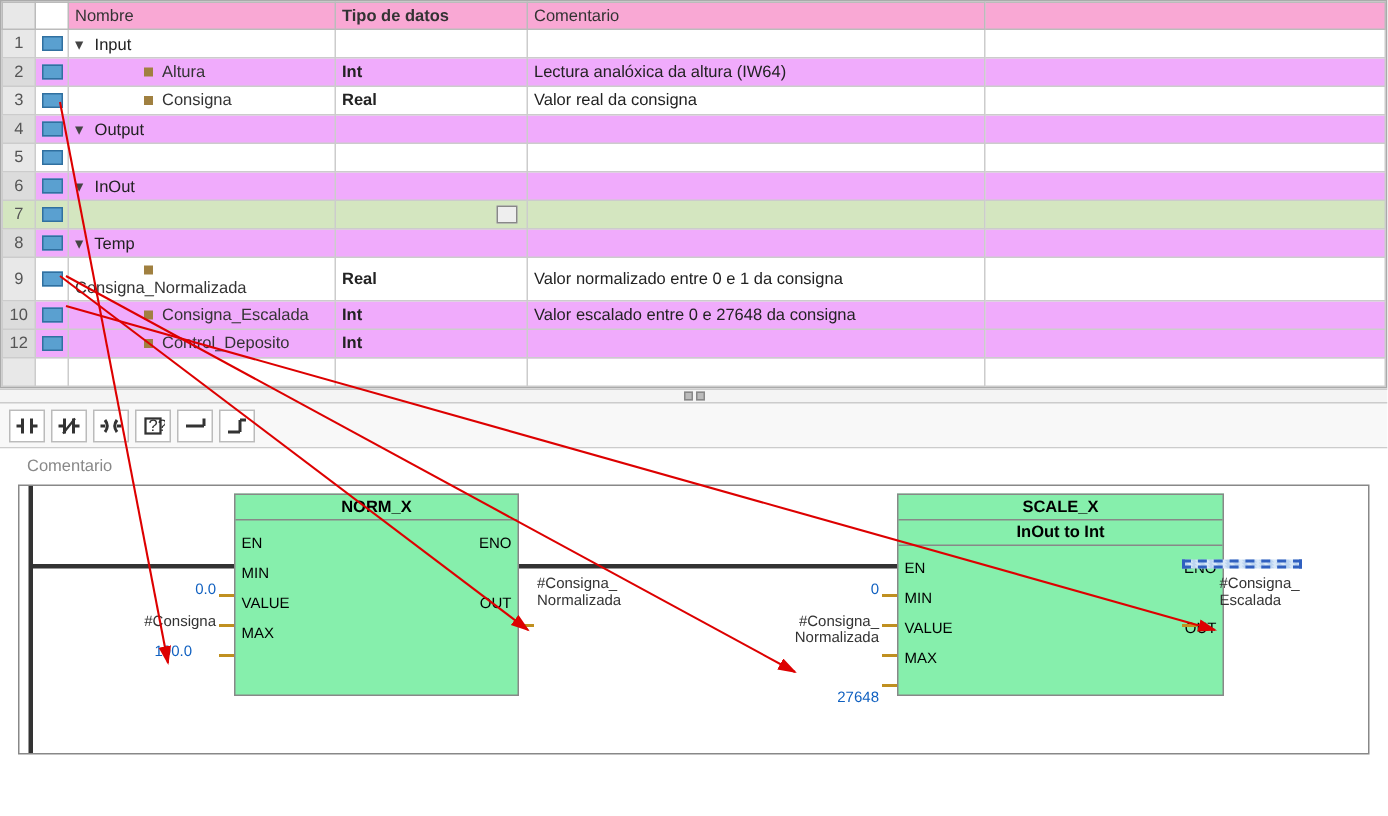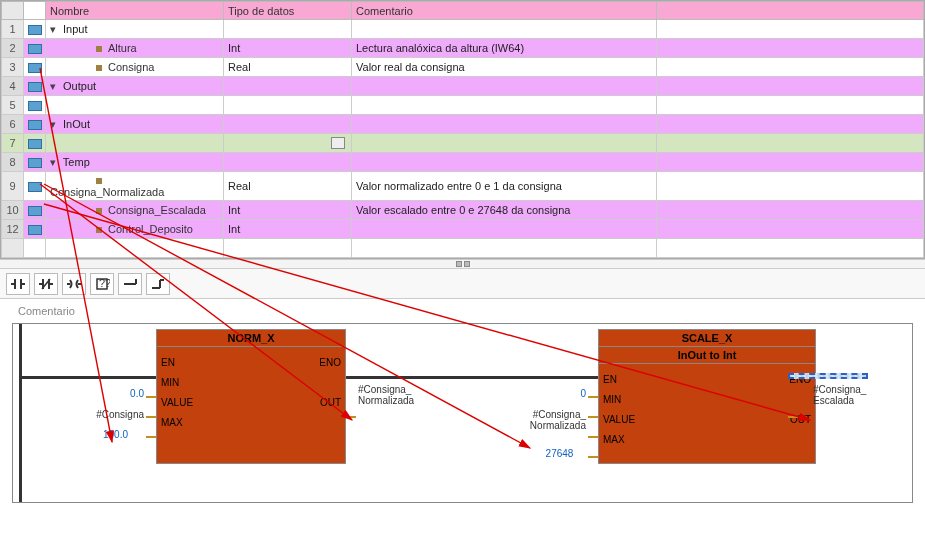--- a/index.html
+++ b/index.html
@@ -6,21 +6,21 @@
   body { background: #fff; width: 925px; height: 544px; overflow: hidden; }
   
   
   .table-area { border: 1px solid #aaa; background: #fff; }
   table { border-collapse: collapse; width: 100%; table-layout: fixed; }
   th { background: #f9a8d4; border: 1px solid #bbb; padding: 2px 4px; text-align: left; font-weight: normal; color: #333; height: 18px; }
   td { border: 1px solid #ccc; padding: 2px 4px; height: 19px; color: #222; }
   .col-rownum { width: 22px; background: #e8e8e8; text-align: center; color: #555; }
   .col-icon { width: 22px; text-align: center; background: #fff; }
   .col-name { width: 178px; }
-  .col-type { width: 128px; }
+  .col-type { width: 128px; font-weight: bold; }
   .col-comment { width: 305px; }
   tr.alt td { background: #f0abfc; }
   tr.alt td.col-rownum { background: #dcdcdc; }
   tr.sel td { background: #d4e6c0; }
   .indent2 { padding-left: 46px; color: #333; }
   .placeholder { color: #999; font-style: normal; }
   .expand { display: inline-block; width: 10px; color: #444; }
   .bullet { display: inline-block; width: 6px; height: 6px; background: #a08040; margin-right: 6px; vertical-align: middle; }
   .tag-icon { display: inline-block; width: 14px; height: 10px; background: #5aa0d0; border: 1px solid #3070a0; vertical-align: middle; }
   .tiny-btn { display: inline-block; width: 14px; height: 12px; border: 1px solid #888; background: #eee; vertical-align: middle; float: right; margin-right: 2px; }
@@ -36,21 +36,21 @@
   .tbtn svg { width: 16px; height: 16px; }
   
   
   .fbd-area { position: relative; height: 240px; background: #fff; padding: 4px 10px; }
   .comment-row { color: #888; padding: 2px 8px 6px 8px; }
   .diagram { position: relative; border: 1px solid #888; height: 180px; margin: 0 2px; background: #fff; }
   .rail { position: absolute; left: 6px; top: 0; bottom: 0; width: 3px; background: #333; }
   .hwire { position: absolute; height: 2px; background: #333; }
   .hwire.thick { height: 3px; }
   
-  .block { position: absolute; background: #c2410c; border: 1px solid #888; text-align: center; }
+  .block { position: absolute; background: #86efac; border: 1px solid #888; text-align: center; }
   .block-title { border-bottom: 1px solid #888; padding: 2px 0; font-weight: bold; font-size: 11px; }
   .block-sub { border-bottom: 1px solid #888; padding: 2px 0; font-weight: bold; font-size: 11px; }
   .block-body { position: relative; }
   .pin-l { position: absolute; left: 4px; font-size: 10px; text-align: left; }
   .pin-r { position: absolute; right: 4px; font-size: 10px; text-align: right; }
   .portline { position: absolute; width: 10px; height: 2px; background: #c09020; }
   
   .val { position: absolute; font-size: 10px; color: #1060c0; text-align: right; }
   .tagref { position: absolute; font-size: 10px; color: #333; }
   
@@ -277,21 +277,21 @@
     </div>
     <div class="portline" style="left:575px; top:72px;"></div>
     <div class="portline" style="left:575px; top:92px;"></div>
     <div class="portline" style="left:575px; top:112px;"></div>
     <div class="portline" style="left:575px; top:132px;"></div>
     <div class="portline" style="left:775px; top:92px;"></div>
 
     <div class="val" style="left:530px; top:64px; width:43px;">0</div>
     <div class="tagref" style="left:495px; top:85px; width:78px; text-align:right; white-space:pre-line;">#Consigna_
 Normalizada</div>
-    <div class="val" style="left:520px; top:124px; width:53px;text-align:center;">27648</div>
+    <div class="val" style="left:520px; top:136px; width:53px;">27648</div>
     <div class="tagref" style="left:800px; top:60px; width:80px; white-space:pre-line;">#Consigna_
 Escalada</div>
 
     <div class="dashbox" style="left:775px; top:49px; width:80px;"></div>
   </div>
 </div>
 
 <svg class="arrows">
   <defs>
     <marker id="ah" markerWidth="10" markerHeight="10" refX="8" refY="3" orient="auto">

